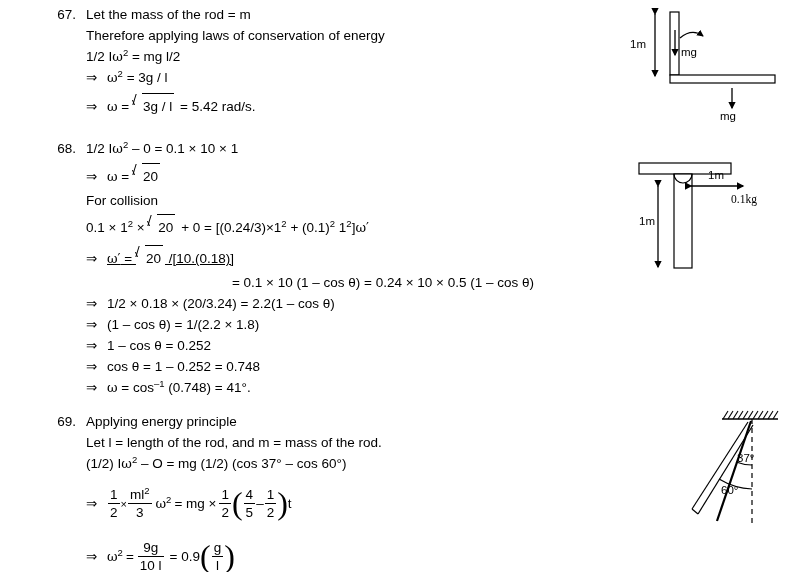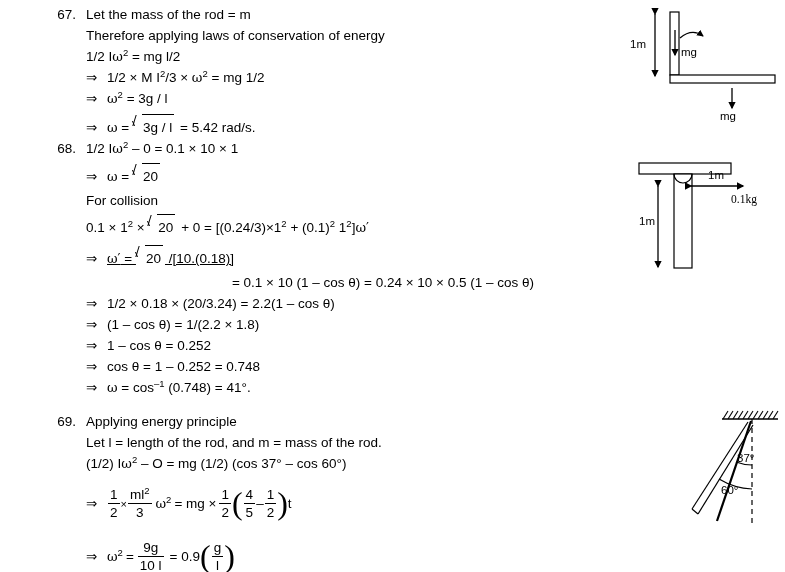--- a/index.html
+++ b/index.html
@@ -129,21 +129,20 @@
   <div class="qblock" style="top:4px;">
     <div class="qnum">67.</div>
     <div class="qbody">
 
       <span class="line">Let the mass of the rod = m</span>
 
       <span class="line">Therefore applying laws of conservation of energy</span>
 
       <span class="line"><span>1/2 I</span><span class="om">ω</span><sup>2</sup><span> = mg l/2</span></span>
 
-      <span class="line"><span class="arr">⇒</span><span>1/2 × M I</span><sup>2</sup><span>/3 × </span><span class="om">ω</span><sup>2</sup><span> = mg 1/2</span></span>
 
       <span class="line"><span class="arr">⇒</span><span class="om">ω</span><sup>2</sup><span> = 3g / l</span></span>
 
       <span class="line tall" style="display:block;margin-top:4px;"><span class="arr">⇒</span><span class="om">ω</span><span> = </span><span class="rad"><span class="radbar">3g / l</span></span><span> = 5.42 rad/s.</span></span>
 
     </div>
   </div>
 
   <div class="qblock" style="top:138px;">
     <div class="qnum">68.</div>

